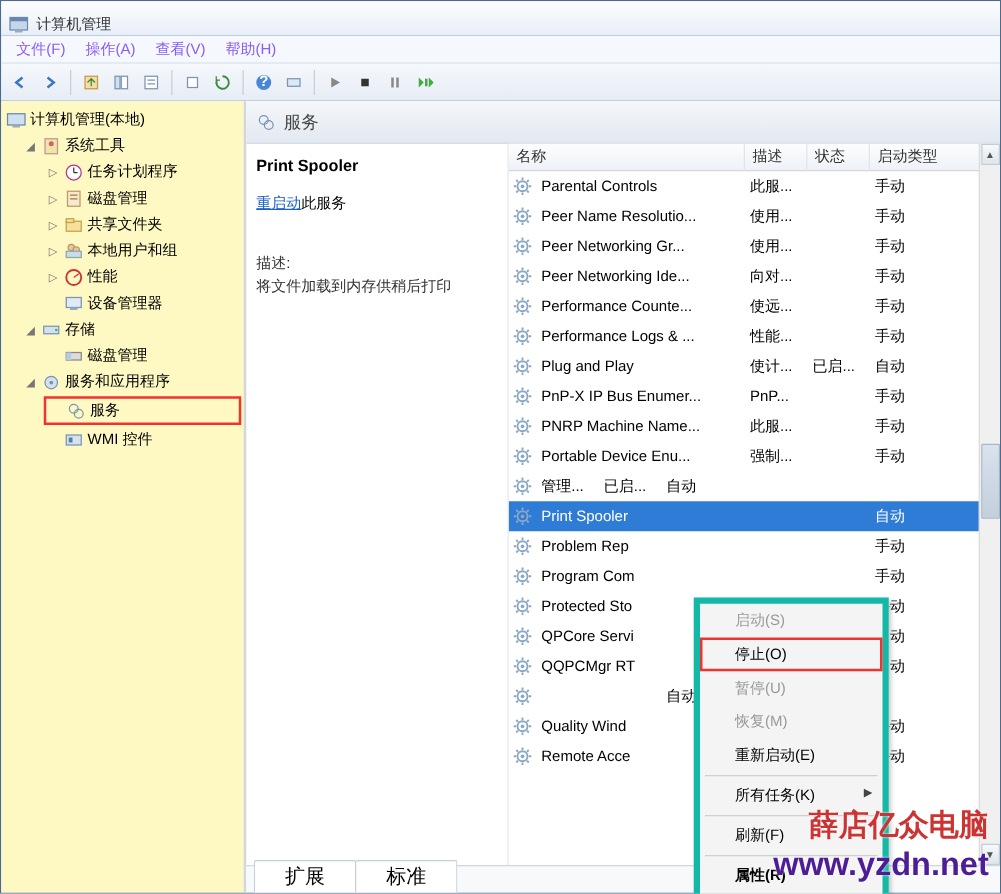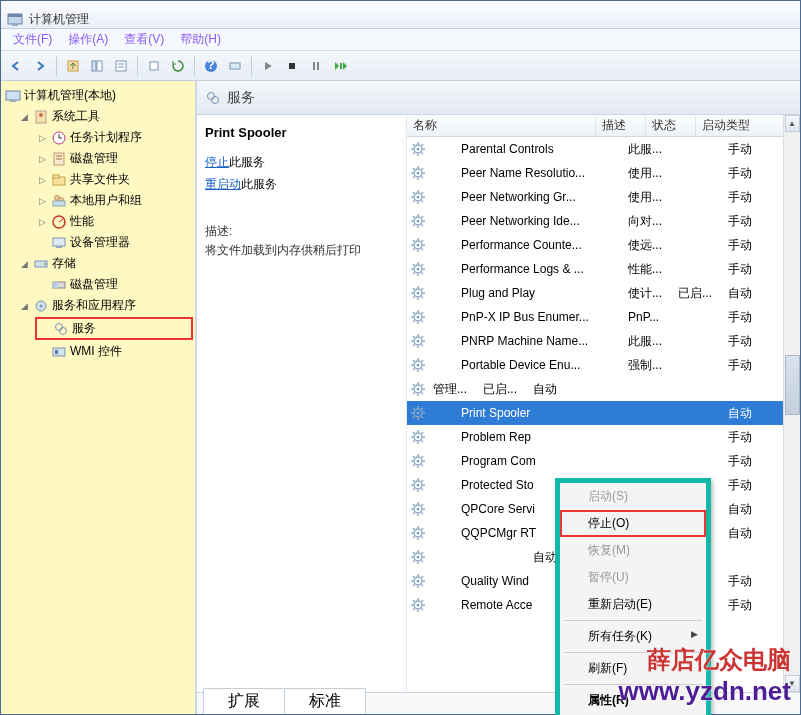--- a/index.html
+++ b/index.html
@@ -50,21 +50,21 @@
 .c-name { width: 189px; }
 .c-desc { width: 50px; }
 .c-state { width: 50px; }
 .c-start { flex:1; }
 
 .rows { flex:1; overflow:hidden; position:relative; }
 .row { display:flex; height:24px; align-items:center; cursor:default; }
 .row.selected { background:#2f7cd6; color:#fff; }
 .row .ricon { width:16px; height:16px; margin-left:3px; margin-right:3px; flex-shrink:0; }
 .row .cell { padding:0 4px; overflow:hidden; text-overflow:ellipsis; white-space:nowrap; }
-.row .cell.name { width:167px;margin-left:28px; }
+.row .cell.name { width:167px; }
 .row .cell.desc { width:50px; }
 .row .cell.state { width:50px; }
 .row .cell.start { width:60px; }
 
 .vscroll { position:absolute; right:0; top:0; bottom:0; width:17px; background:#f0f0f0; border-left:1px solid #dcdcdc; display:flex; flex-direction:column; align-items:center; justify-content:space-between; }
 .vscroll .arrow { width:15px; height:17px; background:linear-gradient(#f7f9fc,#dfe5ec); border:1px solid #c5ccd5; display:flex; align-items:center; justify-content:center; font-size:8px; color:#555; }
 .vscroll .thumb { position:absolute; width:15px; left:1px; background:linear-gradient(#d9e2ed,#c3cfdd); border:1px solid #a9b6c6; border-radius:1px; }
 
 .tabs-footer { height:22px; border-top:1px solid #d0d7e2; display:flex; align-items:flex-end; padding-left:6px; background:#f8f9fb; }
 .tabs-footer .tab { padding:2px 24px; border:1px solid #c4cfdc; border-bottom:none; background:#fff; margin-right:-1px; border-radius:2px 2px 0 0; font-size:16px; }
@@ -358,21 +358,20 @@
               <circle cx="6" cy="6" r="3.5" fill="none" stroke="#7a94b2"></circle>
               <circle cx="10" cy="10" r="3.5" fill="none" stroke="#7a94b2"></circle>
             </svg>
           </span>
         <span class="htitle">服务</span>
       </div>
 
       <div class="main-body">
         <div class="detail">
           <div class="dtitle">Print Spooler</div>
-          <div class="link-line"><a>停止</a><span>此服务</span></div>
           <div class="link-line"><a>重启动</a><span>此服务</span></div>
           <div class="desc">
             <div class="desc-label">描述:</div>
             <div>将文件加载到内存供稍后打印</div>
           </div>
         </div>
 
         <div class="listwrap">
           <div class="colheader">
             <div class="col c-name">名称</div>
@@ -833,22 +832,22 @@
         <div class="tab">标准</div>
       </div>
     </div>
 
   </div>
 </div>
 
 <div class="ctxmenu" style="left:555px; top:430px;">
   <div class="citem disabled">启动(S)</div>
   <div class="citem ctx-hl">停止(O)</div>
+  <div class="citem disabled">暂停(U)</div>
   <div class="citem disabled">恢复(M)</div>
-  <div class="citem disabled">暂停(U)</div>
   <div class="citem">重新启动(E)</div>
   <div class="csep"></div>
   <div class="citem"><span>所有任务(K)</span><span class="sub-arrow">▶</span></div>
   <div class="csep"></div>
   <div class="citem">刷新(F)</div>
   <div class="csep"></div>
   <div class="citem"><b>属性(R)</b></div>
   <div class="csep"></div>
   <div class="citem">帮助(H)</div>
 </div>

